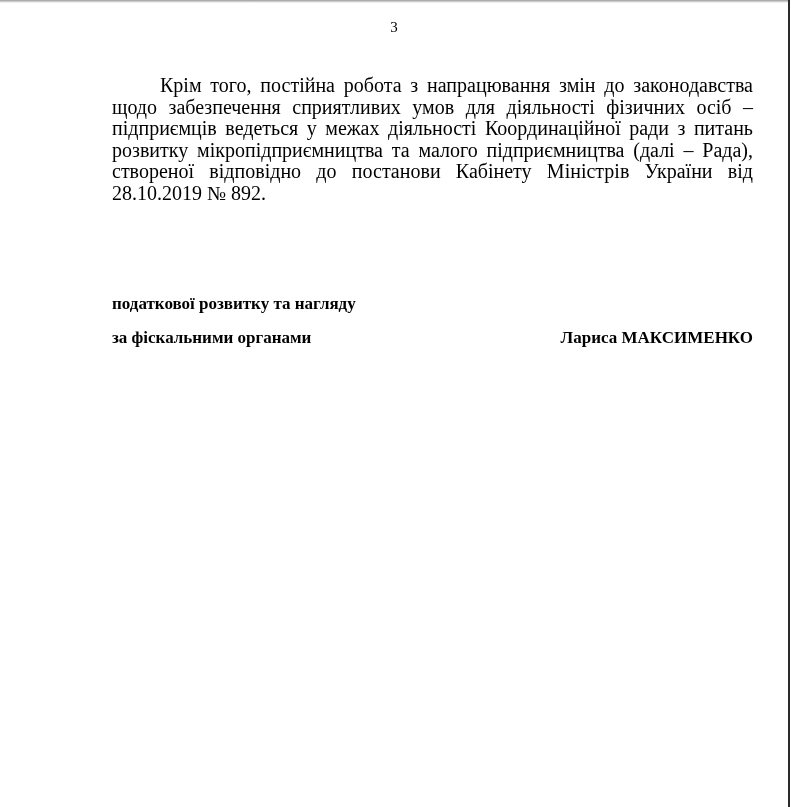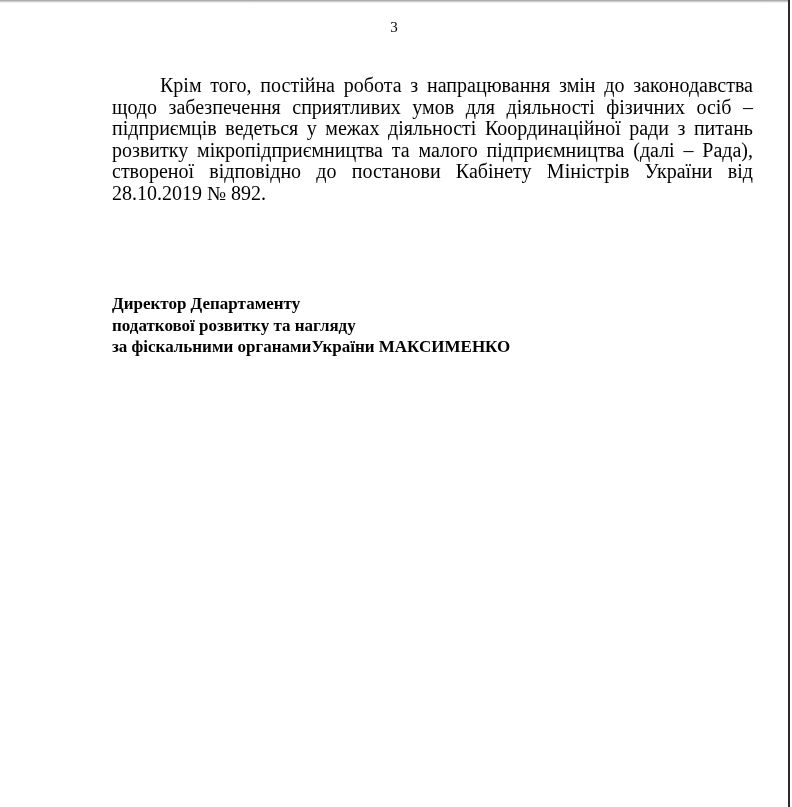--- a/index.html
+++ b/index.html
@@ -65,36 +65,37 @@
       font-size: 17px;
       line-height: 21.6px;
       font-weight: bold;
     }
     .sig-line {
       display: block;
       white-space: nowrap;
     }
     .sig-row {
       display: flex;
+      justify-content: space-between;
+      margin-top: 12px;
     }
   </style>
 </head>
 <body>
 
 <div class="top-shadow"></div>
 <div class="right-border"></div>
 
 <div class="page">
   <div class="page-number">3</div>
 
   <div class="body-text">
     <p class="para">Крім того, постійна робота з напрацювання змін до законодавства щодо забезпечення сприятливих умов для діяльності фізичних осіб – підприємців ведеться у межах діяльності Координаційної ради з питань розвитку мікропідприємництва та малого підприємництва (далі – Рада), створеної відповідно до постанови Кабінету Міністрів України від 28.10.2019 № 892.</p>
   </div>
 
   <div class="signature">
-    <span class="sig-line">Директор Департаменту</span>
     <span class="sig-line">податкової розвитку та нагляду</span>
     <div class="sig-row">
       <span>за фіскальними органами</span>
-      <span>України МАКСИМЕНКО</span>
+      <span>Лариса МАКСИМЕНКО</span>
     </div>
   </div>
 </div>
 
 </body></html>

